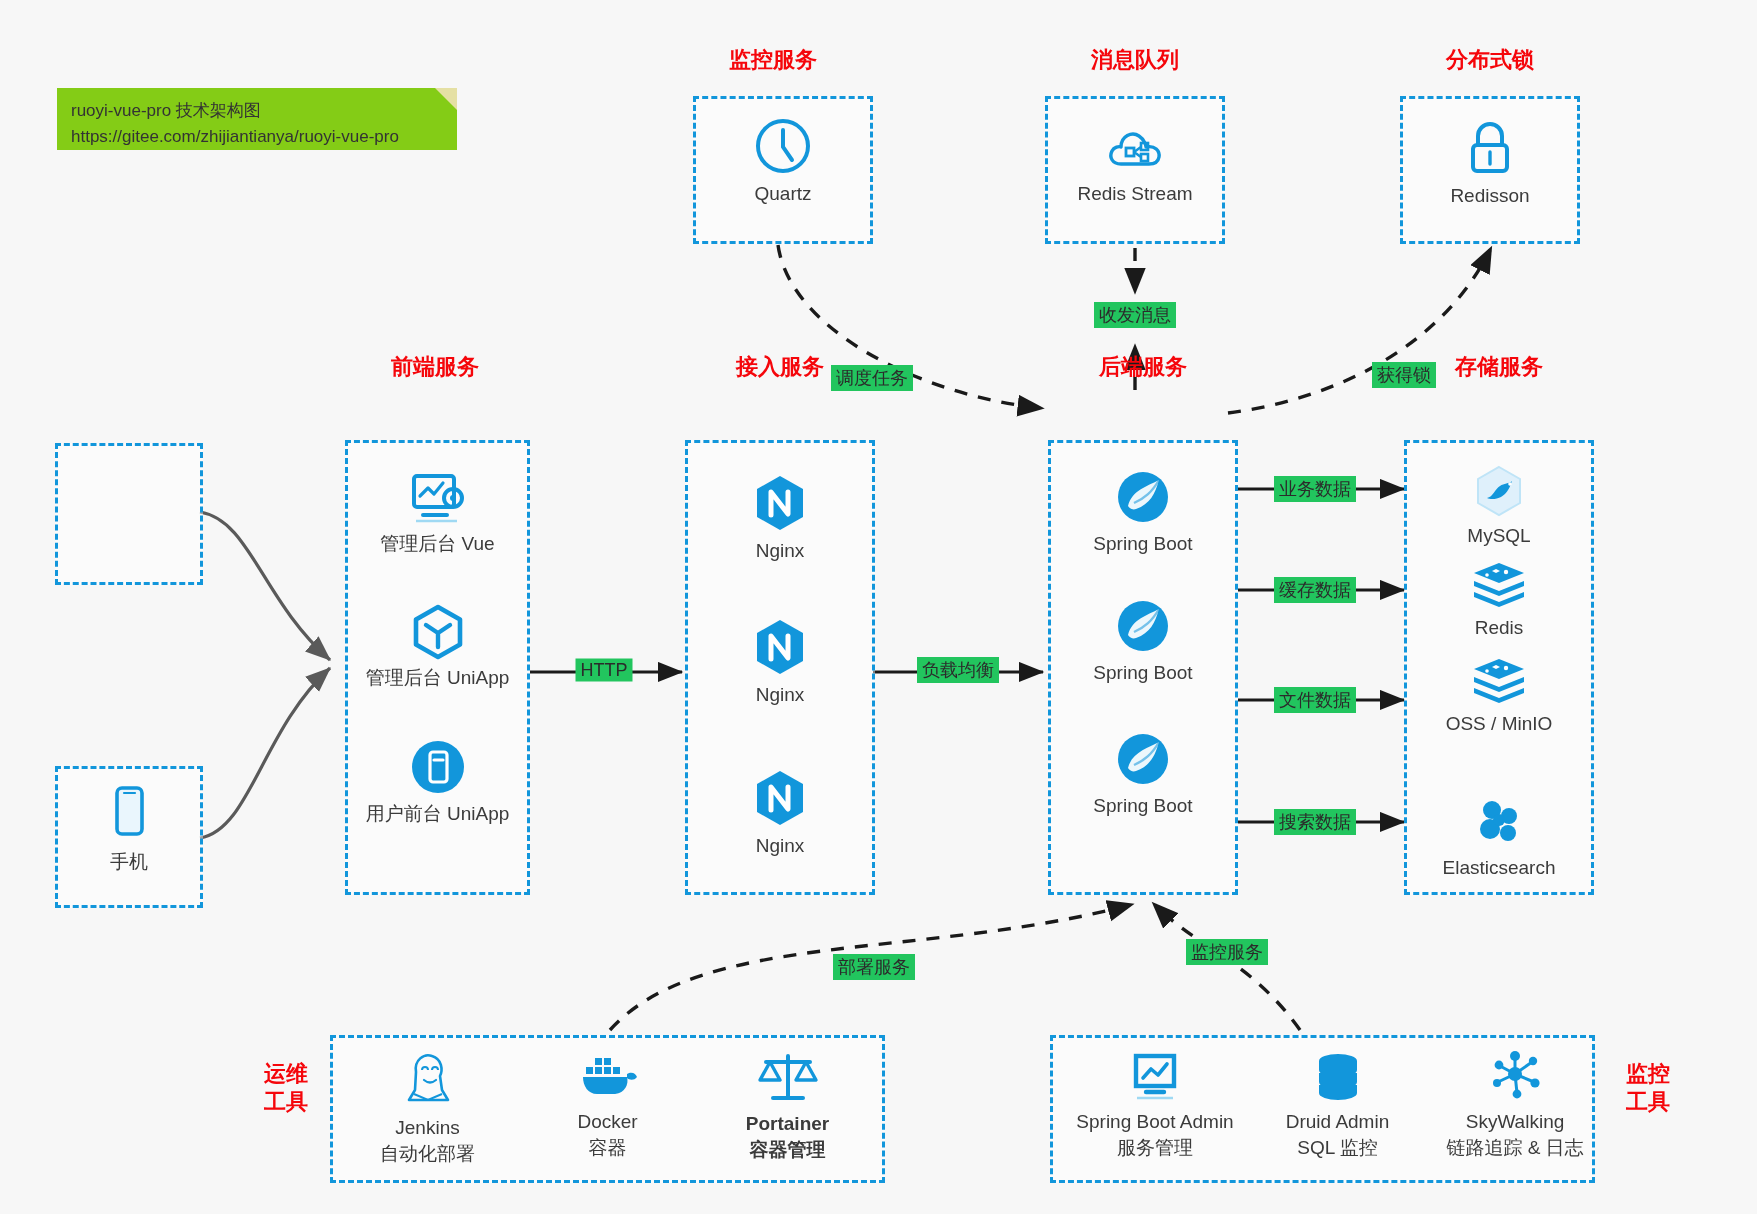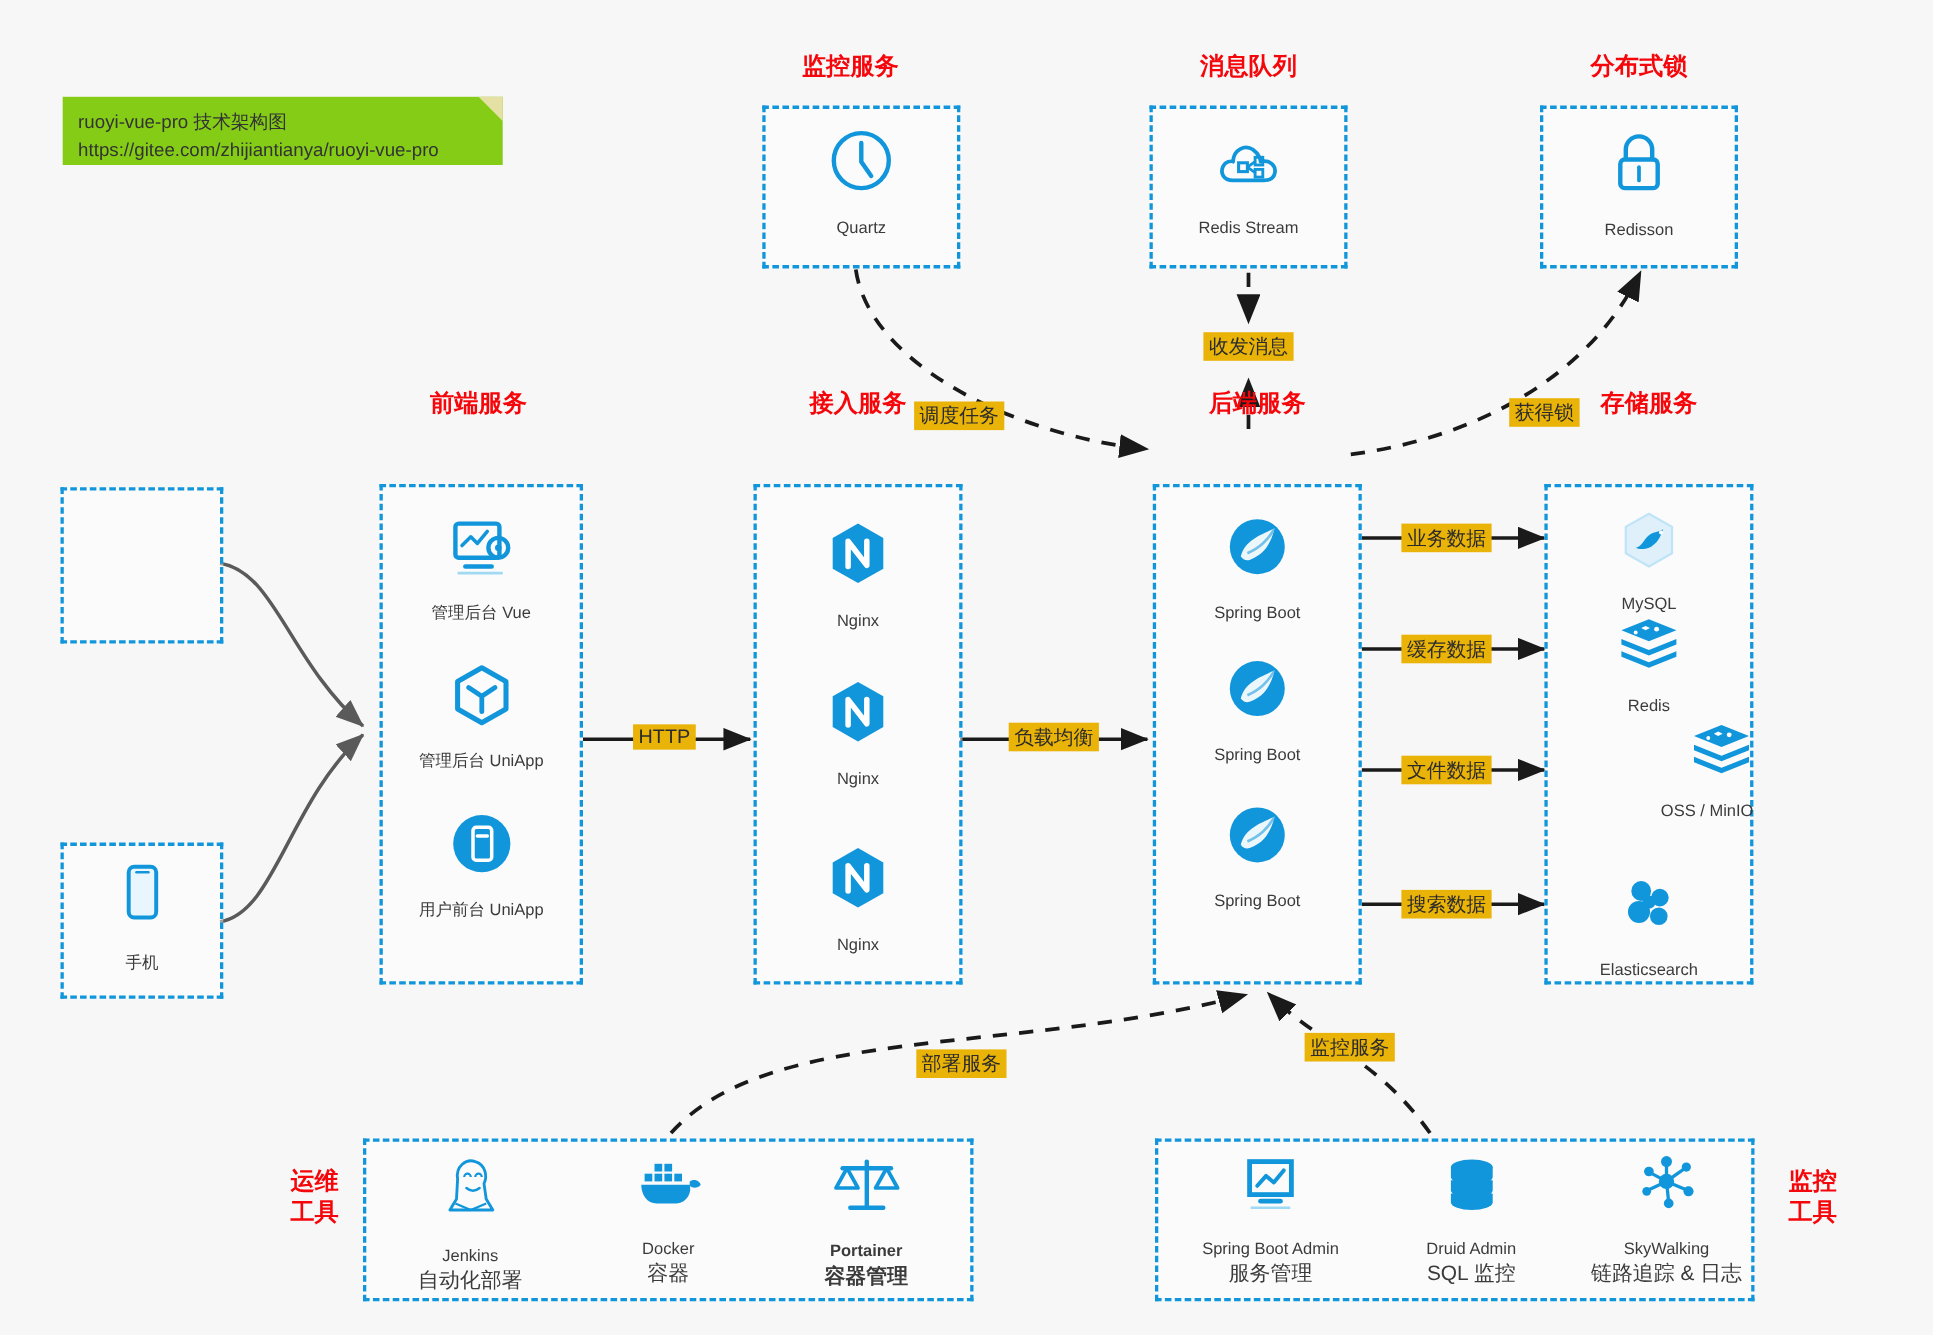--- a/index.html
+++ b/index.html
@@ -38,30 +38,30 @@
   }
   .grp-title.side{line-height:1.28;}
 
   
   .cell{
     position:absolute;
     display:flex;flex-direction:column;align-items:center;justify-content:flex-start;
     text-align:center;
   }
   .cell .lbl{
-    font-size:15px;color:#3b3b3b;margin-top:22px;line-height:1.3;white-space:nowrap;
+    font-size:19px;color:#3b3b3b;margin-top:6px;line-height:1.3;white-space:nowrap;
   }
   .cell .lbl2{font-size:19px;color:#3b3b3b;line-height:1.35;white-space:nowrap;}
   .ico{display:block;}
 
   
   .etext{
     position:absolute;
     font-size:18px;color:#2b2b2b;
-    background:#eab308;
+    background:#22c55e;
     padding:1px 5px;white-space:nowrap;
     transform:translate(-50%,-50%);
   }
 </style>
 </head>
 <body>
 
 <div id="canvas">
 
   <svg class="edges" viewBox="0 0 1757 1214">
@@ -259,21 +259,21 @@
       <path d="M29 3 L54 13 L29 23 L4 13 Z" fill="#1296db"></path>
       <path d="M4 21 L29 31 L54 21 L54 26 L29 36 L4 26 Z" fill="#1296db"></path>
       <path d="M4 32 L29 42 L54 32 L54 37 L29 47 L4 37 Z" fill="#1296db"></path>
       <path d="M22 11 l4 -2 l4 2 l-4 2 z" fill="#ffffff"></path>
       <circle cx="36" cy="12" r="2.2" fill="#ffffff"></circle>
       <circle cx="17" cy="15" r="1.8" fill="#ffffff"></circle>
     </svg>
     <div class="lbl">Redis</div>
   </div>
 
-  <div class="cell" style="left:1404px;top:656px;width:190px;align-items:flex-end;">
+  <div class="cell" style="left:1404px;top:656px;width:190px;">
     <svg class="ico" width="58" height="50" viewBox="0 0 58 50">
       <path d="M29 3 L54 13 L29 23 L4 13 Z" fill="#1296db"></path>
       <path d="M4 21 L29 31 L54 21 L54 26 L29 36 L4 26 Z" fill="#1296db"></path>
       <path d="M4 32 L29 42 L54 32 L54 37 L29 47 L4 37 Z" fill="#1296db"></path>
       <path d="M22 11 l4 -2 l4 2 l-4 2 z" fill="#ffffff"></path>
       <circle cx="36" cy="12" r="2.2" fill="#ffffff"></circle>
       <circle cx="17" cy="15" r="1.8" fill="#ffffff"></circle>
     </svg>
     <div class="lbl">OSS / MinIO</div>
   </div>

